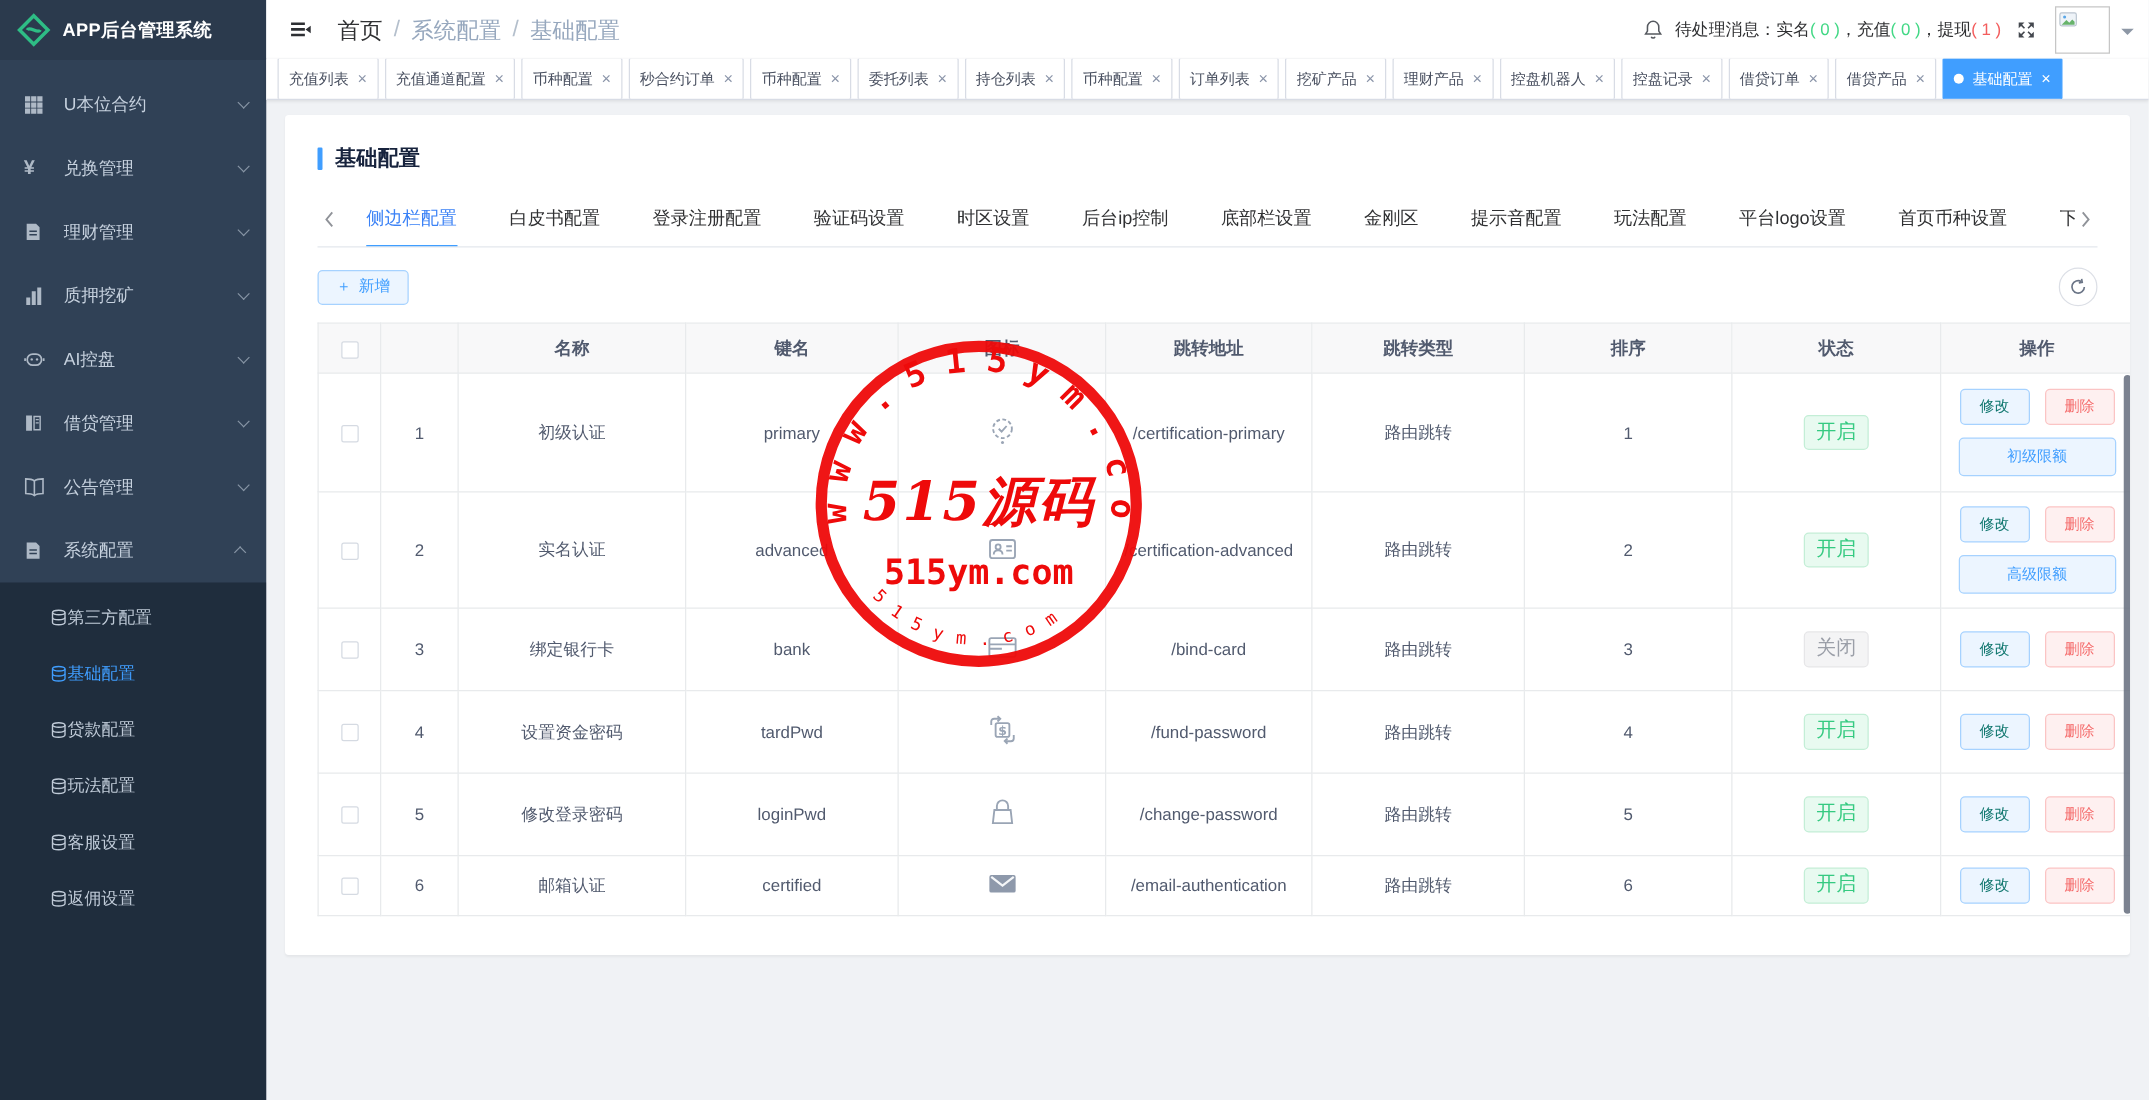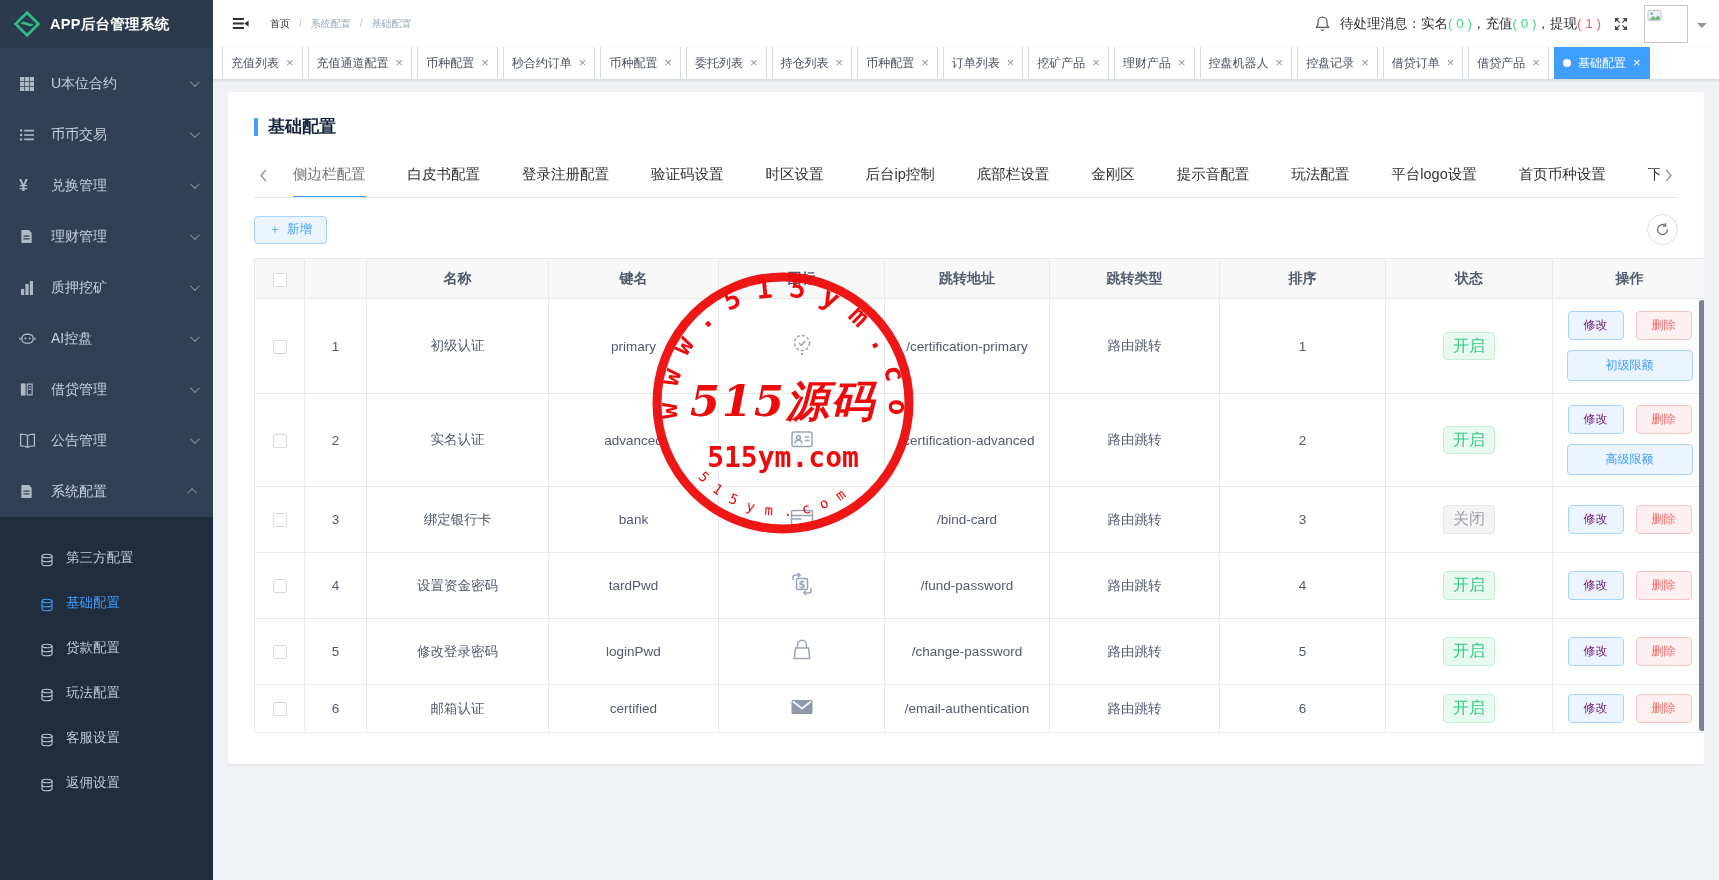--- a/index.html
+++ b/index.html
@@ -11,29 +11,29 @@
   .sidebar { width:213px; flex-shrink:0; background:#304156; display:flex; flex-direction:column; }
   .logo { height:48px; background:#2b3a4d; display:flex; align-items:center; padding-left:13px; gap:9px; flex-shrink:0; }
   .logo-text { color:#ffffff; font-weight:bold; font-size:14.5px; letter-spacing:.3px; white-space:nowrap; }
   .menu { flex:1; display:flex; flex-direction:column; padding-top:10px; overflow:hidden; }
   .menu-item { height:51px; flex-shrink:0; display:flex; align-items:center; padding:0 16px 0 19px; color:#c6d1de; font-size:14px; cursor:pointer; }
   .mi-icon { width:18px; margin-right:14px; color:#aeb9c6; display:flex; align-items:center; }
   .mi-label { flex:1; white-space:nowrap; }
   .mi-chev { width:7px; height:7px; border-right:1.5px solid #8795a5; border-bottom:1.5px solid #8795a5; transform:rotate(45deg) translateY(-2px); }
   .mi-chev.up { transform:rotate(-135deg) translateY(-2px); }
   .submenu { background:#1f2d3d; flex:1; padding:5px 0; }
-  .submenu-item { height:45px; display:flex; align-items:flex-end; padding-left:40px; gap:12px; color:#c0cbd8; font-size:13.5px; cursor:pointer; white-space:nowrap; }
+  .submenu-item { height:45px; display:flex; align-items:center; padding-left:40px; color:#c0cbd8; font-size:13.5px; cursor:pointer; white-space:nowrap; }
   .submenu-item.active { color:#409eff; }
   .smi-icon { display:flex; align-items:center; color:inherit; }
 
   
   .main { flex:1; display:flex; flex-direction:column; min-width:0; }
   .topbar { height:47px; background:#fff; display:flex; align-items:center; padding:0 12px 0 15px; flex-shrink:0; }
   .hamburger { cursor:pointer; display:flex; padding:4px; }
-  .breadcrumb { margin-left:17px; font-size:10px; display:flex; align-items:center; gap:9px; }
+  .breadcrumb { margin-left:17px; font-size:18px; display:flex; align-items:center; gap:9px; }
   .bc-item { color:#97a8be; cursor:pointer; }
   .bc-item.first { color:#303133; }
   .bc-sep { color:#b4bfcc; }
   .topbar-right { margin-left:auto; display:flex; align-items:center; gap:9px; }
   .bell { display:flex; cursor:pointer; }
   .msg { font-size:13.5px; color:#303133; white-space:nowrap; }
   .cnt.green { color:#42d885; }
   .cnt.red { color:#f35d5d; }
   .fullscreen { display:flex; cursor:pointer; margin-left:3px; }
   .avatar { width:44px; height:38px; border:1px solid #c6c6c6; background:#fff; margin-left:6px; cursor:pointer; padding:2px; display:flex; align-items:flex-start; }
@@ -50,42 +50,42 @@
   
   .content { flex:1; padding:12px 15px; overflow:hidden; }
   .card { background:#fff; border-radius:3px; height:672px; padding:0 26px; box-shadow:0 1px 2px rgba(0,0,0,.05); position:relative; overflow:hidden; }
   .card-title-row { display:flex; align-items:center; gap:10px; padding-top:23px; }
   .title-bar { width:4px; height:18px; background:#409eff; border-radius:1px; }
   .page-title { font-size:17px; font-weight:bold; color:#17233d; }
   .subtabs-row { display:flex; align-items:center; margin-top:16px; border-bottom:1px solid #e4e7ed; }
   .st-arrow { color:#909399; padding:0 4px; cursor:pointer; display:flex; }
   .subtabs { display:flex; flex:1; overflow:hidden; }
   .subtab { padding:11px 0 13px; margin:0 21px; font-size:14.5px; color:#303133; cursor:pointer; white-space:nowrap; position:relative; flex-shrink:0; }
-  .subtab.active { color:#737373; }
+  .subtab.active { color:#3b82f6; }
   .subtab.active::after { content:''; position:absolute; left:0; right:0; bottom:-1px; height:2px; background:#409eff; }
   .toolbar { display:flex; justify-content:space-between; align-items:center; margin-top:16px; }
   .btn-add { height:28px; padding:0 14px; background:#ecf5ff; border:1px solid #a6d2ff; color:#409eff; font-size:12.5px; border-radius:4px; display:inline-flex; align-items:center; gap:6px; cursor:pointer; font-family:inherit; }
   .btn-add .plus { font-size:12px; }
   .btn-refresh { width:31px; height:31px; border-radius:50%; border:1px solid #dcdfe6; background:#fff; display:flex; align-items:center; justify-content:center; cursor:pointer; }
 
   
   .table-wrap { margin-top:13px; position:relative; width:1452px; }
   table { border-collapse:collapse; width:100%; table-layout:fixed; }
   th,td { border:1px solid #e8eaec; text-align:center; vertical-align:middle; overflow:hidden; }
   thead th { background:#f8f8f9; height:40px; font-weight:bold; color:#515a6e; font-size:14px; }
   tbody td { color:#515a6e; font-size:13.5px; background:#fff; }
   .checkbox { width:14px; height:14px; border:1px solid #d5dae2; border-radius:2px; display:inline-block; background:#fff; vertical-align:middle; cursor:pointer; }
   .ticon { color:#9aa5b5; display:inline-flex; }
   .tag { display:inline-block; padding:3px 9px; font-size:16px; border-radius:4px; line-height:1.3; }
   .tag-open { color:#35ca81; background:#e8faf0; border:1px solid #c3eed6; }
   .tag-closed { color:#9b9fa8; background:#f4f4f5; border:1px solid #e6e6e8; }
   .act-line { display:flex; justify-content:center; align-items:center; gap:12px; }
   .act-line + .act-line { margin-top:10px; }
   .btn-edit,.btn-del,.btn-wide { font-family:inherit; font-size:12px; border-radius:4px; cursor:pointer; }
-  .btn-edit { width:56px; height:29px; background:#ecf5ff; border:1px solid #a6d2ff; color:#701a75; }
+  .btn-edit { width:56px; height:29px; background:#ecf5ff; border:1px solid #a6d2ff; color:#0f766e; }
   .btn-del { width:56px; height:29px; background:#fef0f0; border:1px solid #fbc4c4; color:#f56c6c; }
   .btn-wide { width:126px; height:31px; background:#ecf5ff; border:1px solid #a6d2ff; color:#409eff; }
   .table-scrollbar { position:absolute; right:1px; top:42px; bottom:2px; width:6px; background:#646c7c; border-radius:3px; opacity:.85; cursor:pointer; }
 
   
   .watermark { position:absolute; left:633px; top:253px; z-index:40; pointer-events:none; }
   .wm-arc-top { font-family:"DejaVu Sans Mono","Liberation Mono",monospace; font-size:27px; font-weight:bold; letter-spacing:15px; fill:#ee0a0a; }
   .wm-center { font-family:"DejaVu Serif","Liberation Serif",serif; font-style:italic; font-size:43px; font-weight:bold; fill:#ee0a0a; letter-spacing:2px; }
   .wm-line { font-family:"DejaVu Sans Mono","Liberation Mono",monospace; font-size:28px; font-weight:bold; fill:#ee0a0a; }
   .wm-arc-bot { font-family:"DejaVu Sans Mono","Liberation Mono",monospace; font-size:14px; fill:#ee0a0a; letter-spacing:11px; }
@@ -106,29 +106,20 @@
       <span class="logo-text">APP后台管理系统</span>
     </div>
     <nav class="menu">
         <div class="menu-item">
           <span class="mi-icon">
             <svg viewBox="0 0 16 16" width="16" height="16">
               <path fill="currentColor" d="M1 1h4.2v4.2H1zM5.9 1h4.2v4.2H5.9zM10.8 1H15v4.2h-4.2zM1 5.9h4.2v4.2H1zM5.9 5.9h4.2v4.2H5.9zM10.8 5.9H15v4.2h-4.2zM1 10.8h4.2V15H1zM5.9 10.8h4.2V15H5.9zM10.8 10.8H15V15h-4.2z"></path>
             </svg>
           </span>
           <span class="mi-label">U本位合约</span>
-          <span class="mi-chev "></span>
-        </div>
-        <div class="menu-item">
-          <span class="mi-icon">
-            <svg viewBox="0 0 16 16" width="16" height="16">
-              <path fill="currentColor" d="M1 2.6h2.2v2H1zM1 7h2.2v2H1zM1 11.4h2.2v2H1zM5.2 2.8H15v1.6H5.2zM5.2 7.2H15v1.6H5.2zM5.2 11.6H15v1.6H5.2z"></path>
-            </svg>
-          </span>
-          <span class="mi-label">币币交易</span>
           <span class="mi-chev "></span>
         </div>
         <div class="menu-item">
           <span class="mi-icon">
             <span style="font-size:16px;font-weight:bold;line-height:1">¥</span>
           </span>
           <span class="mi-label">兑换管理</span>
           <span class="mi-chev "></span>
         </div>
         <div class="menu-item">

